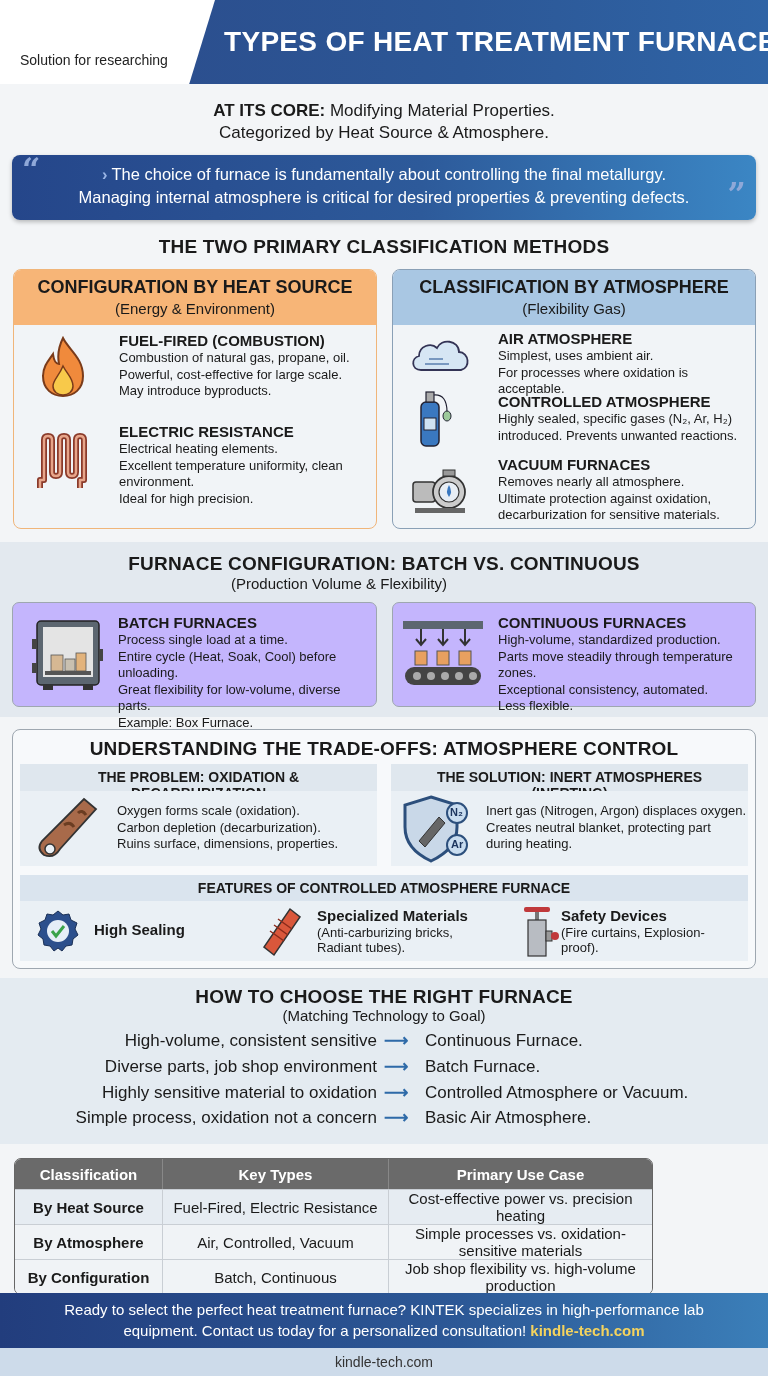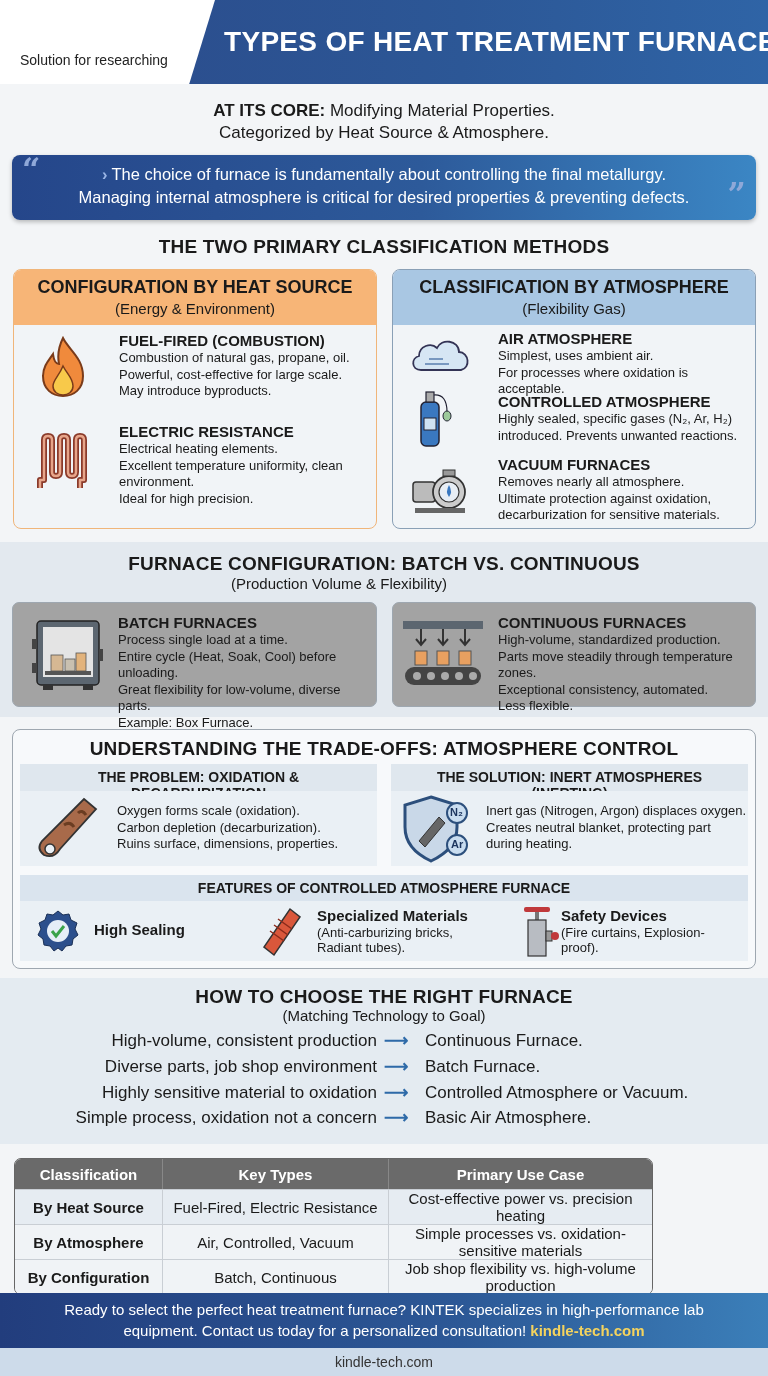--- a/index.html
+++ b/index.html
@@ -17,21 +17,21 @@
 .quote .chev{color:#9bb6e6;font-weight:bold;margin-right:4px}
 .h2{position:absolute;width:768px;text-align:center;font-weight:bold;font-size:19px;letter-spacing:.2px}
 .card{position:absolute;border-radius:8px;background:#f1f4f7;overflow:hidden}
 .card .chead{text-align:center;padding:6px 0 5px;line-height:22px}
 .chead .t{font-weight:bold;font-size:18px}
 .chead .s{font-size:15px}
 .item{position:absolute;left:105px;font-size:13px;line-height:16.5px}
 .item .it{font-weight:bold;font-size:15px;line-height:18px}
 .ico{position:absolute}
 .sect{position:absolute;left:0;width:768px}
-.bcard{position:absolute;border:1px solid #9ea7b0;border-radius:7px;background:#a3a3a3}
+.bcard{position:absolute;border:1px solid #9ea7b0;border-radius:7px;background:#c4b5fd}
 .bcard .txt{position:absolute;left:105px;top:10px;font-size:13px;line-height:16.5px}
 .bcard .txt .it{font-weight:bold;font-size:15px;line-height:19px}
 .sub-h{position:absolute;background:#dfe7ee;font-weight:bold;font-size:14px;text-align:center;padding:5px 12px}
 .sub-b{position:absolute;background:#eaf0f5}
 .feat{position:absolute;font-size:13px;line-height:15px}
 .feat .it{font-weight:bold;font-size:15px;line-height:18px}
 .choose-row{position:absolute;left:0;width:768px;font-size:17px;line-height:22px}
 .choose-row .l{position:absolute;right:391px;text-align:right;white-space:nowrap}
 .choose-row .a{position:absolute;left:384px;color:#2e6aa8;font-weight:bold}
 .choose-row .r{position:absolute;left:425px;white-space:nowrap}
@@ -255,21 +255,21 @@
     <div class="it">Safety Devices</div>
     <div>(Fire curtains, Explosion-</div>
     <div>proof).</div>
   </div>
 </div>
 
 <div class="sect" style="top:978px;height:166px;background:#e4ebf1"></div>
 <div class="h2" style="top:986px">HOW TO CHOOSE THE RIGHT FURNACE</div>
 <div style="position:absolute;top:1007px;width:768px;text-align:center;font-size:15px">(Matching Technology to Goal)</div>
 <div class="choose-row" style="top:1030px">
-    <span class="l">High-volume, consistent production</span>
+    <span class="l">High-volume, consistent sensitive</span>
     <span class="a">⟶</span>
     <span class="r">Continuous Furnace.</span>
   </div>
 <div class="choose-row" style="top:1056px">
     <span class="l">Diverse parts, job shop environment</span>
     <span class="a">⟶</span>
     <span class="r">Batch Furnace.</span>
   </div>
 <div class="choose-row" style="top:1082px">
     <span class="l">Highly sensitive material to oxidation</span>

